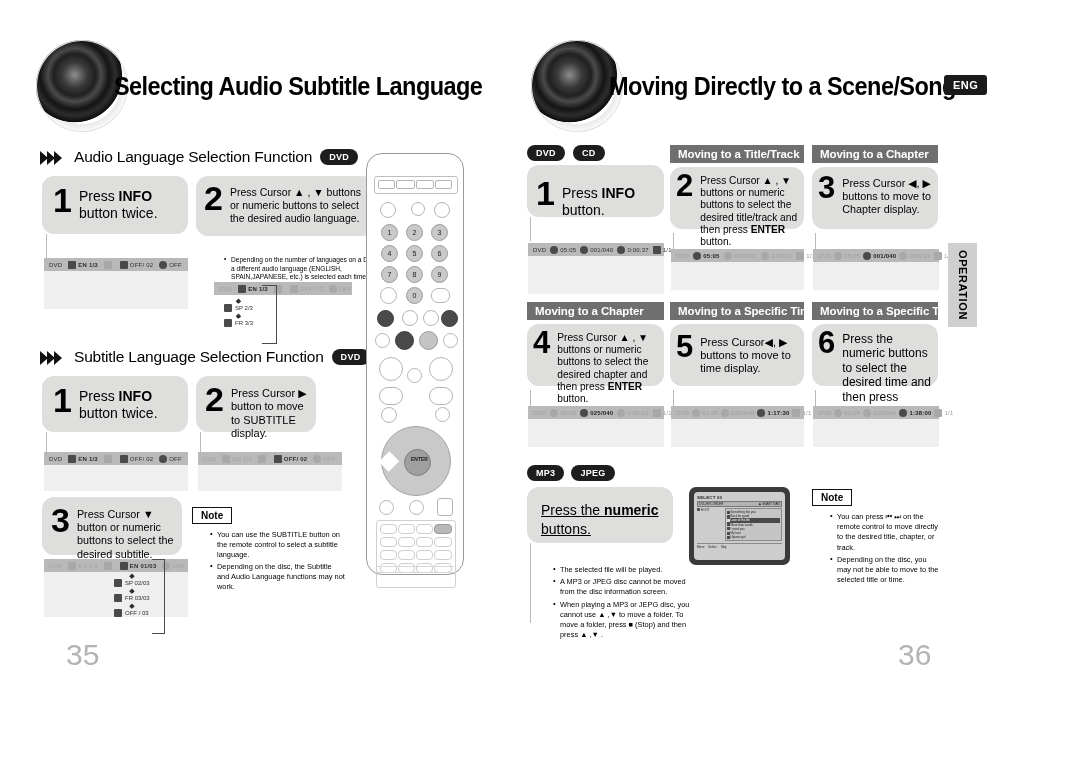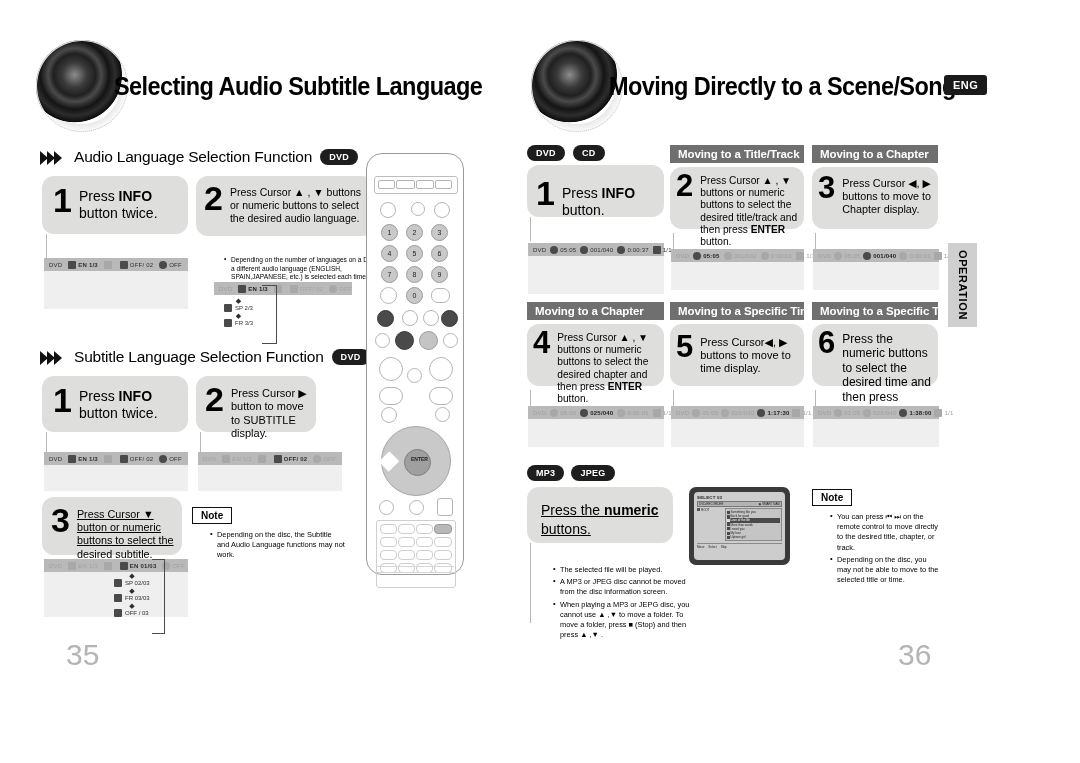--- a/index.html
+++ b/index.html
@@ -285,21 +285,21 @@
           <i class="ic dim rd"></i>
           <span>OFF</span>
         </span>
     </div>
     <div style="position:absolute;left:2px;top:89px;width:144px;height:26px;background:#efefef;"></div>
   </div>
 
   <div class="panel" style="left:42px;top:497px;width:146px;">
     <div class="bubble" style="width:140px;height:58px;padding:9px 8px 0 9px;">
       <div class="bignum">3</div>
-      <div class="steptxt" style="font-size:10.8px;text-decoration:underline;">Press Cursor ▼ button or numeric buttons to select the desired subtitle.</div>
+      <div class="steptxt" style="font-size:10.8px;">Press Cursor ▼ button or numeric buttons to select the desired subtitle.</div>
     </div>
     <div class="osd" style="position:absolute;left:2px;top:62px;width:144px;">
       <span style="color:#a3a3a3">DVD</span>
       <span style="color:#a3a3a3">
           <i class="ic dim"></i>
           <span>EN 1/3</span>
         </span>
       <span style="color:#a3a3a3">
           <i class="ic dim"></i>
         </span>
@@ -329,20 +329,21 @@
           <i style="display:inline-block;width:8px;height:8px;background:#4a4a4a;border-radius:1px;"></i>
           <span>OFF / 03</span>
         </div>
       <div style="position:absolute;left:38px;top:-14px;width:12px;height:73px;border:1px solid #4a4a4a;border-left:none;"></div>
     </div>
   </div>
 
   <div class="panel" style="left:192px;top:505px;width:170px;">
     <div class="note-label">Note</div>
     <ul class="bl" style="margin-top:6px;font-size:7.4px;line-height:1.35;padding-left:2px;">
+      <li>You can use the SUBTITLE button on the remote control to select a subtitle language.</li>
       <li>Depending on the disc, the Subtitle and Audio Language functions may not work.</li>
     </ul>
   </div>
 
   <div class="remote">
     <div class="rm-box" style="left:7px;top:22px;width:82px;height:16px;"></div>
     <div class="rbtn" style="left:11px;top:26px;width:15px;height:7px;border-radius:2px;"></div>
     <div class="rbtn" style="left:29px;top:26px;width:17px;height:7px;border-radius:2px;"></div>
     <div class="rbtn" style="left:49px;top:26px;width:16px;height:7px;border-radius:2px;"></div>
     <div class="rbtn" style="left:68px;top:26px;width:15px;height:7px;border-radius:2px;"></div>

